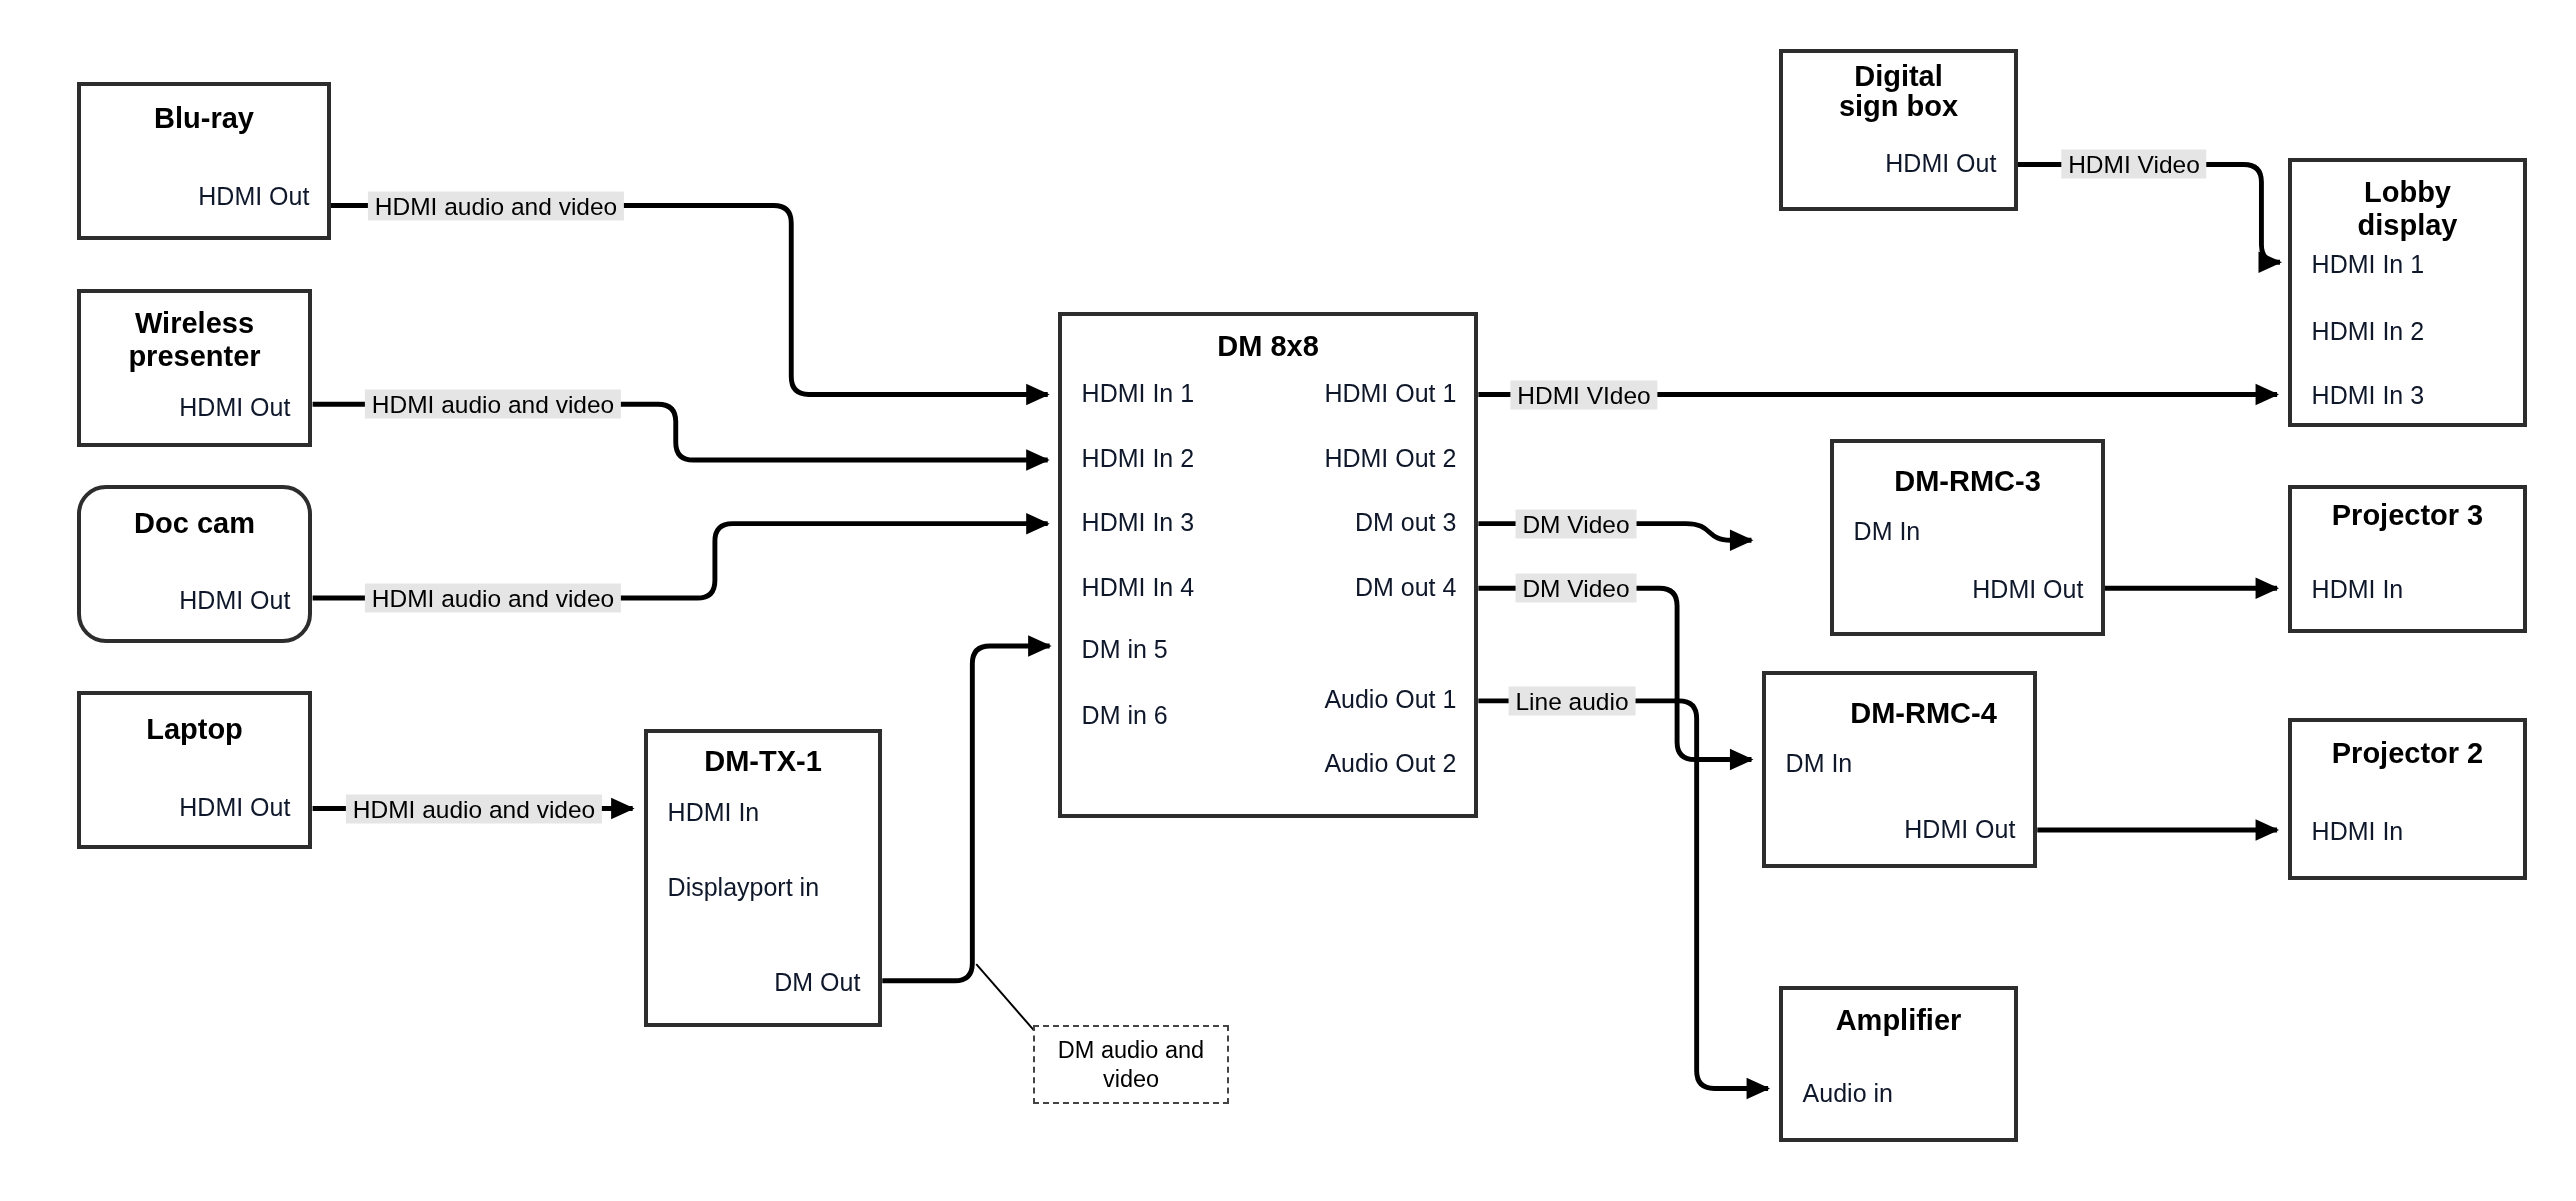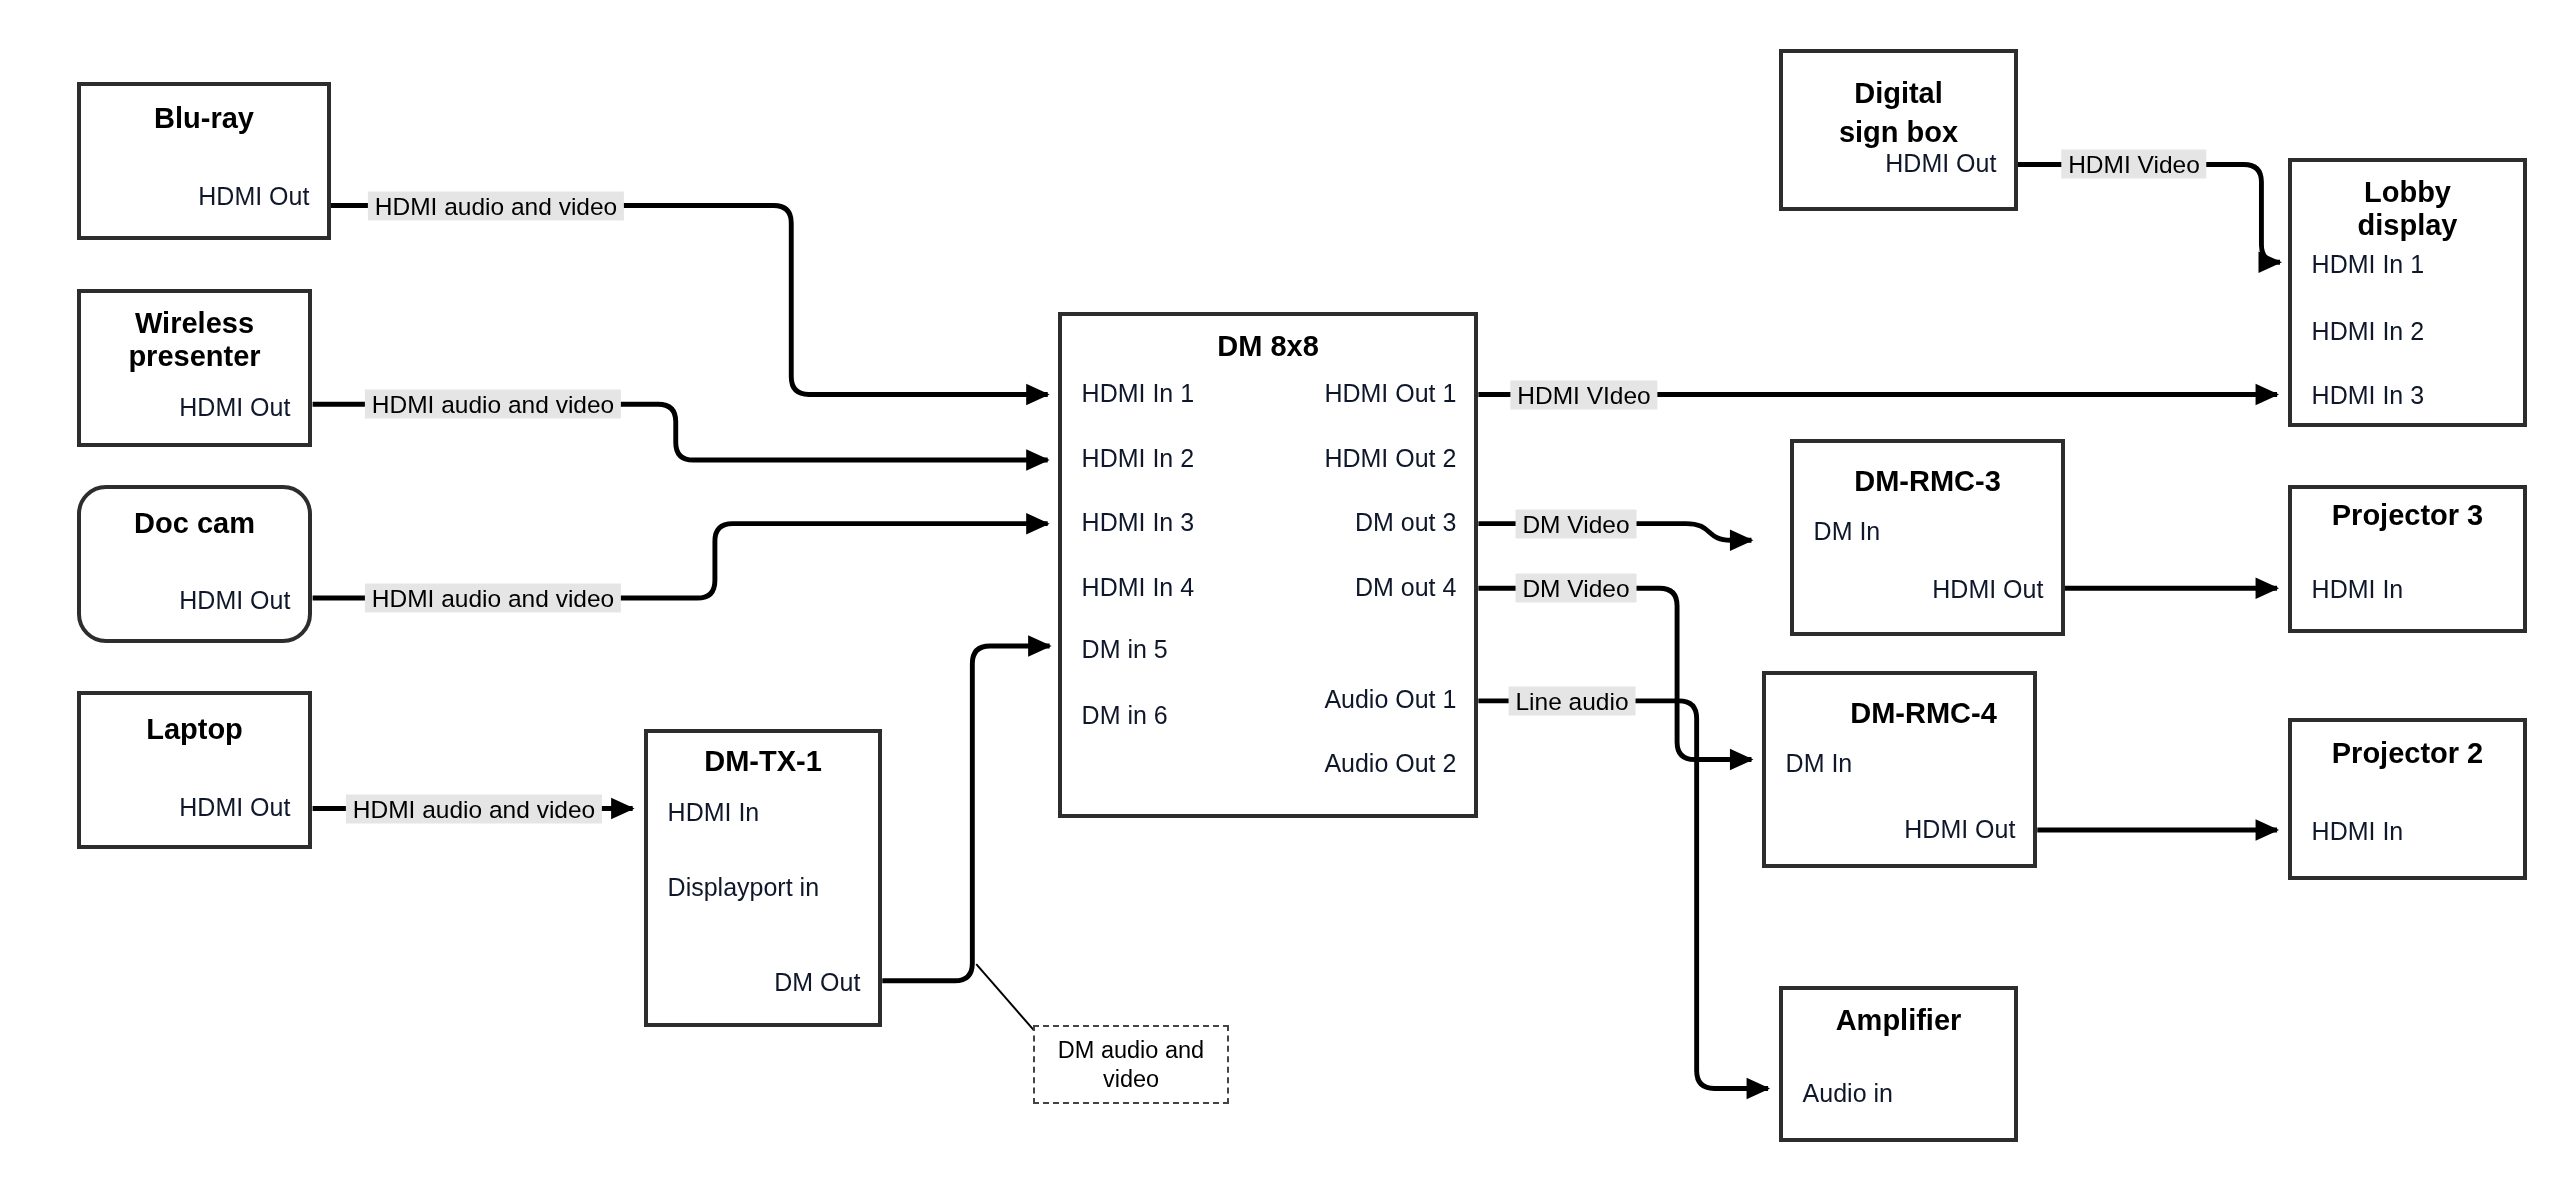--- a/index.html
+++ b/index.html
@@ -129,32 +129,32 @@
     <div class="port left" style="top:383px;">DM in 6</div>
     <div class="port right" style="top:61px;">HDMI Out 1</div>
     <div class="port right" style="top:126px;">HDMI Out 2</div>
     <div class="port right" style="top:190px;">DM out 3</div>
     <div class="port right" style="top:255px;">DM out 4</div>
     <div class="port right" style="top:367px;">Audio Out 1</div>
     <div class="port right" style="top:431px;">Audio Out 2</div>
   </div>
 
   <div class="node" style="left:1779px; top:49px; width:239px; height:162px;">
-    <div class="title" style="top:21px; line-height:39px; padding:0 40px;">Digital sign box</div>
+    <div class="title" style="top:8px; line-height:30px; padding:0 40px;">Digital sign box</div>
     <div class="port right" style="top:94px;">HDMI Out</div>
   </div>
 
   <div class="node" style="left:2288px; top:158px; width:239px; height:269px;">
     <div class="title" style="top:13.7px; line-height:33px; padding:0 59px;">Lobby display</div>
     <div class="port left" style="top:86px;">HDMI In 1</div>
     <div class="port left" style="top:153px;">HDMI In 2</div>
     <div class="port left" style="top:217px;">HDMI In 3</div>
   </div>
 
-  <div class="node" style="left:1790px; top:439px; width:275px; height:197px;">
+  <div class="node" style="left:1830px; top:439px; width:275px; height:197px;">
     <div class="title" style="top:20.6px;">DM-RMC-3</div>
     <div class="port left" style="top:72px;">DM In</div>
     <div class="port right" style="top:130px;">HDMI Out</div>
   </div>
 
   <div class="node" style="left:2288px; top:485px; width:239px; height:148px;">
     <div class="title" style="top:8.8px;">Projector 3</div>
     <div class="port left" style="top:84px;">HDMI In</div>
   </div>
 

